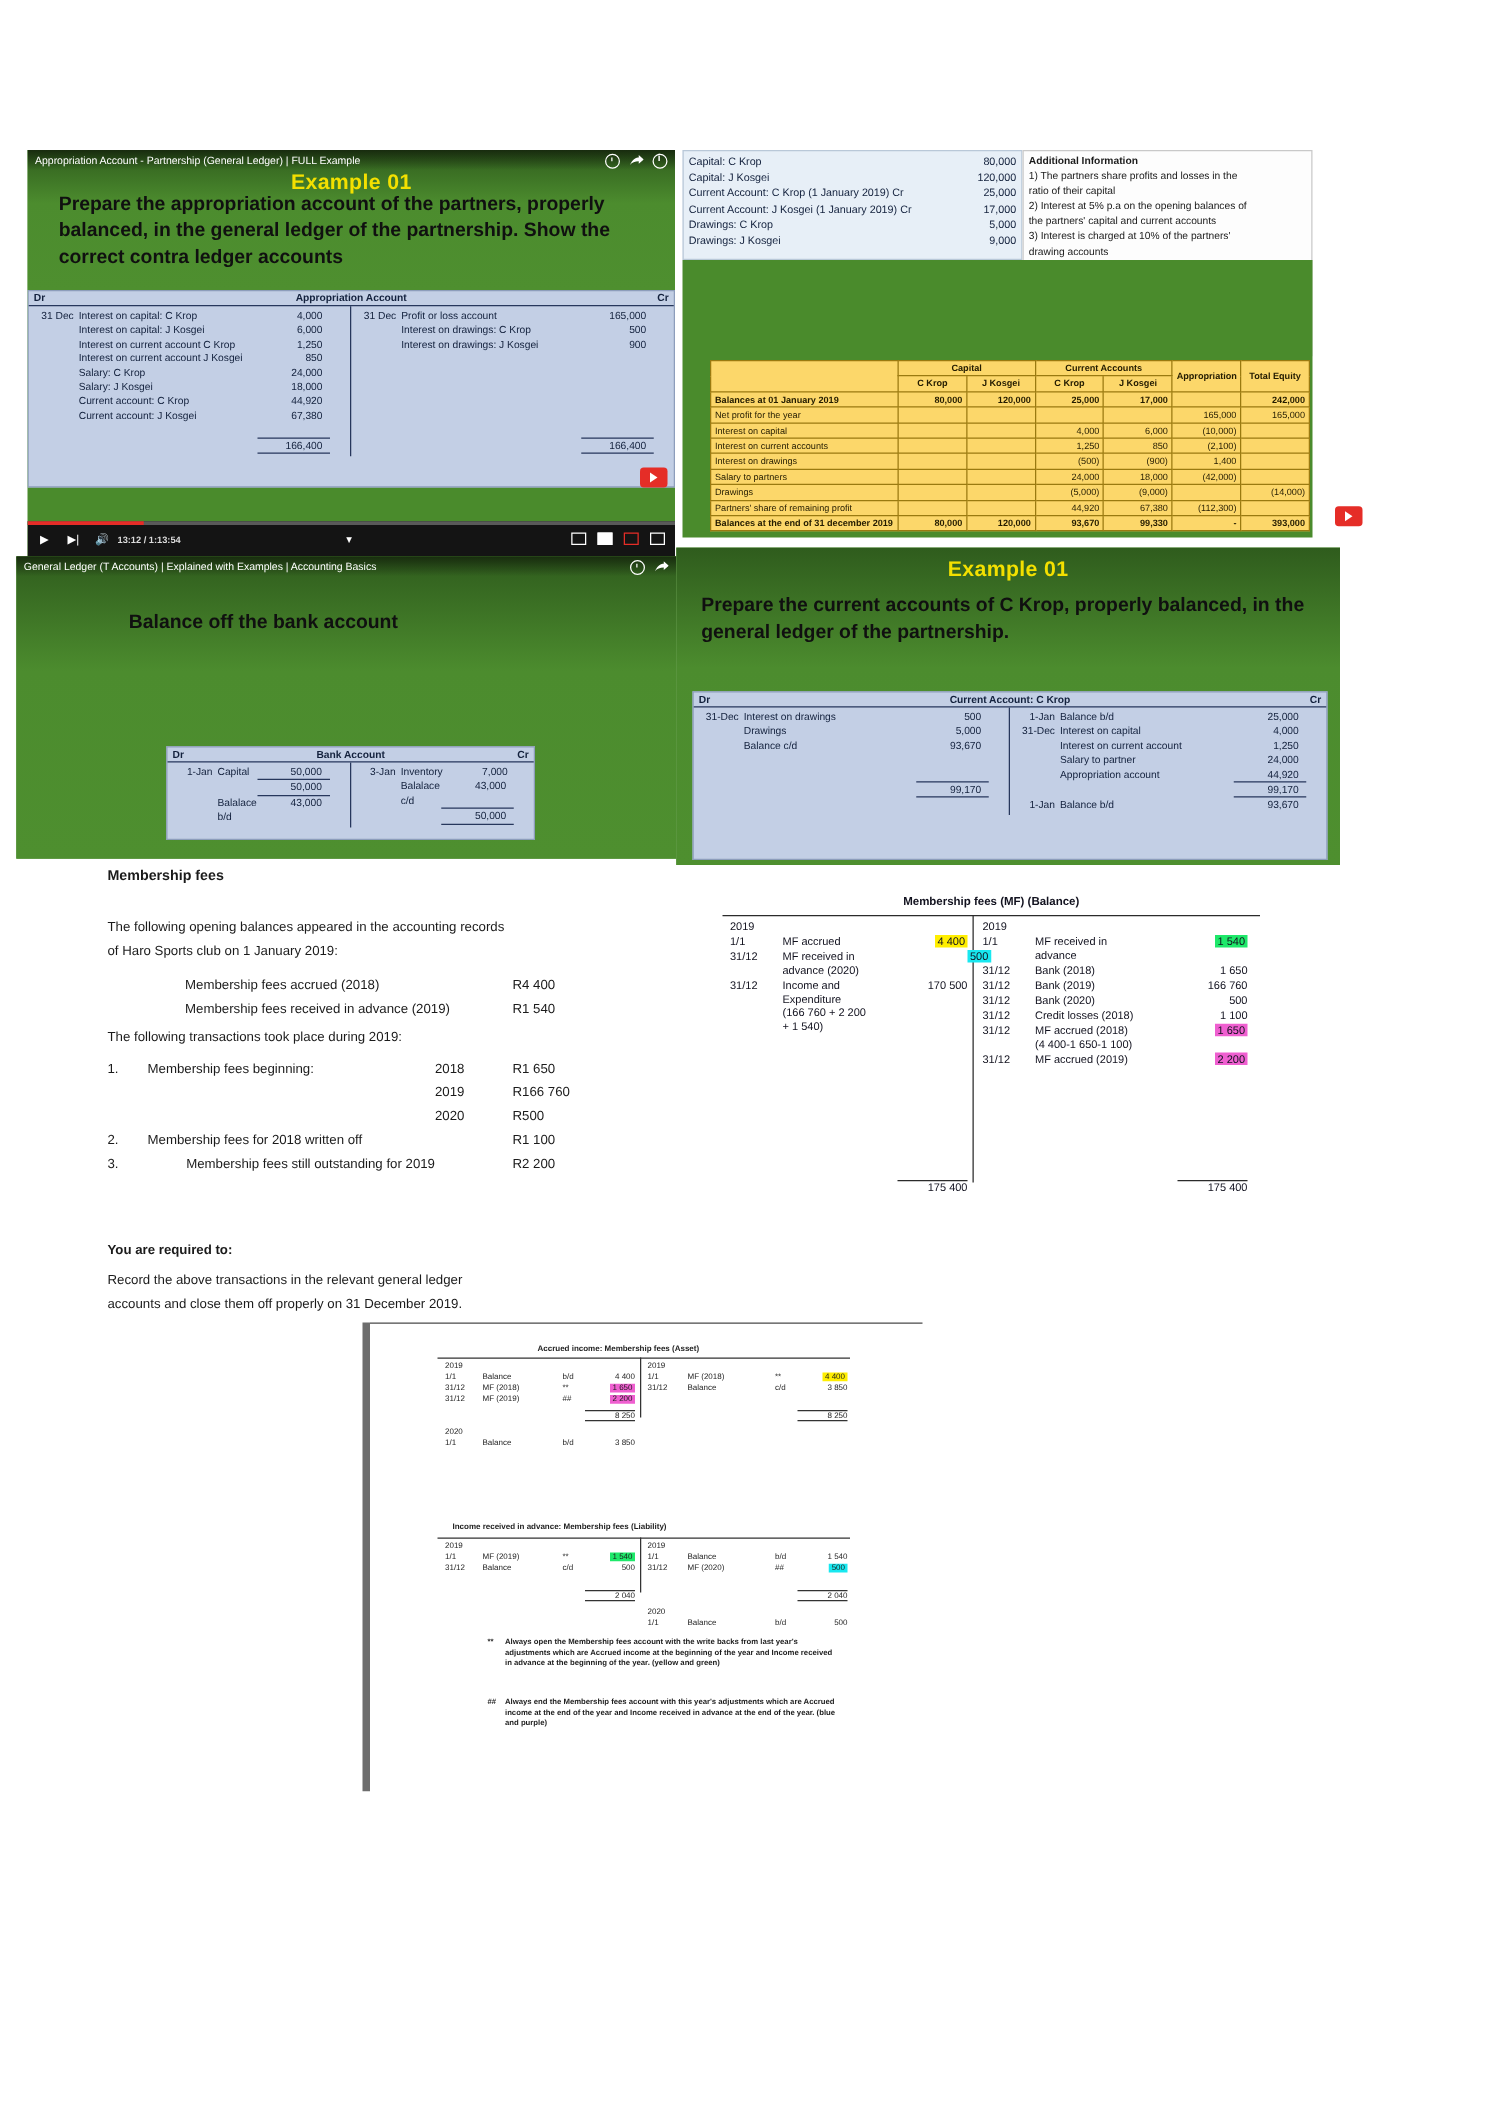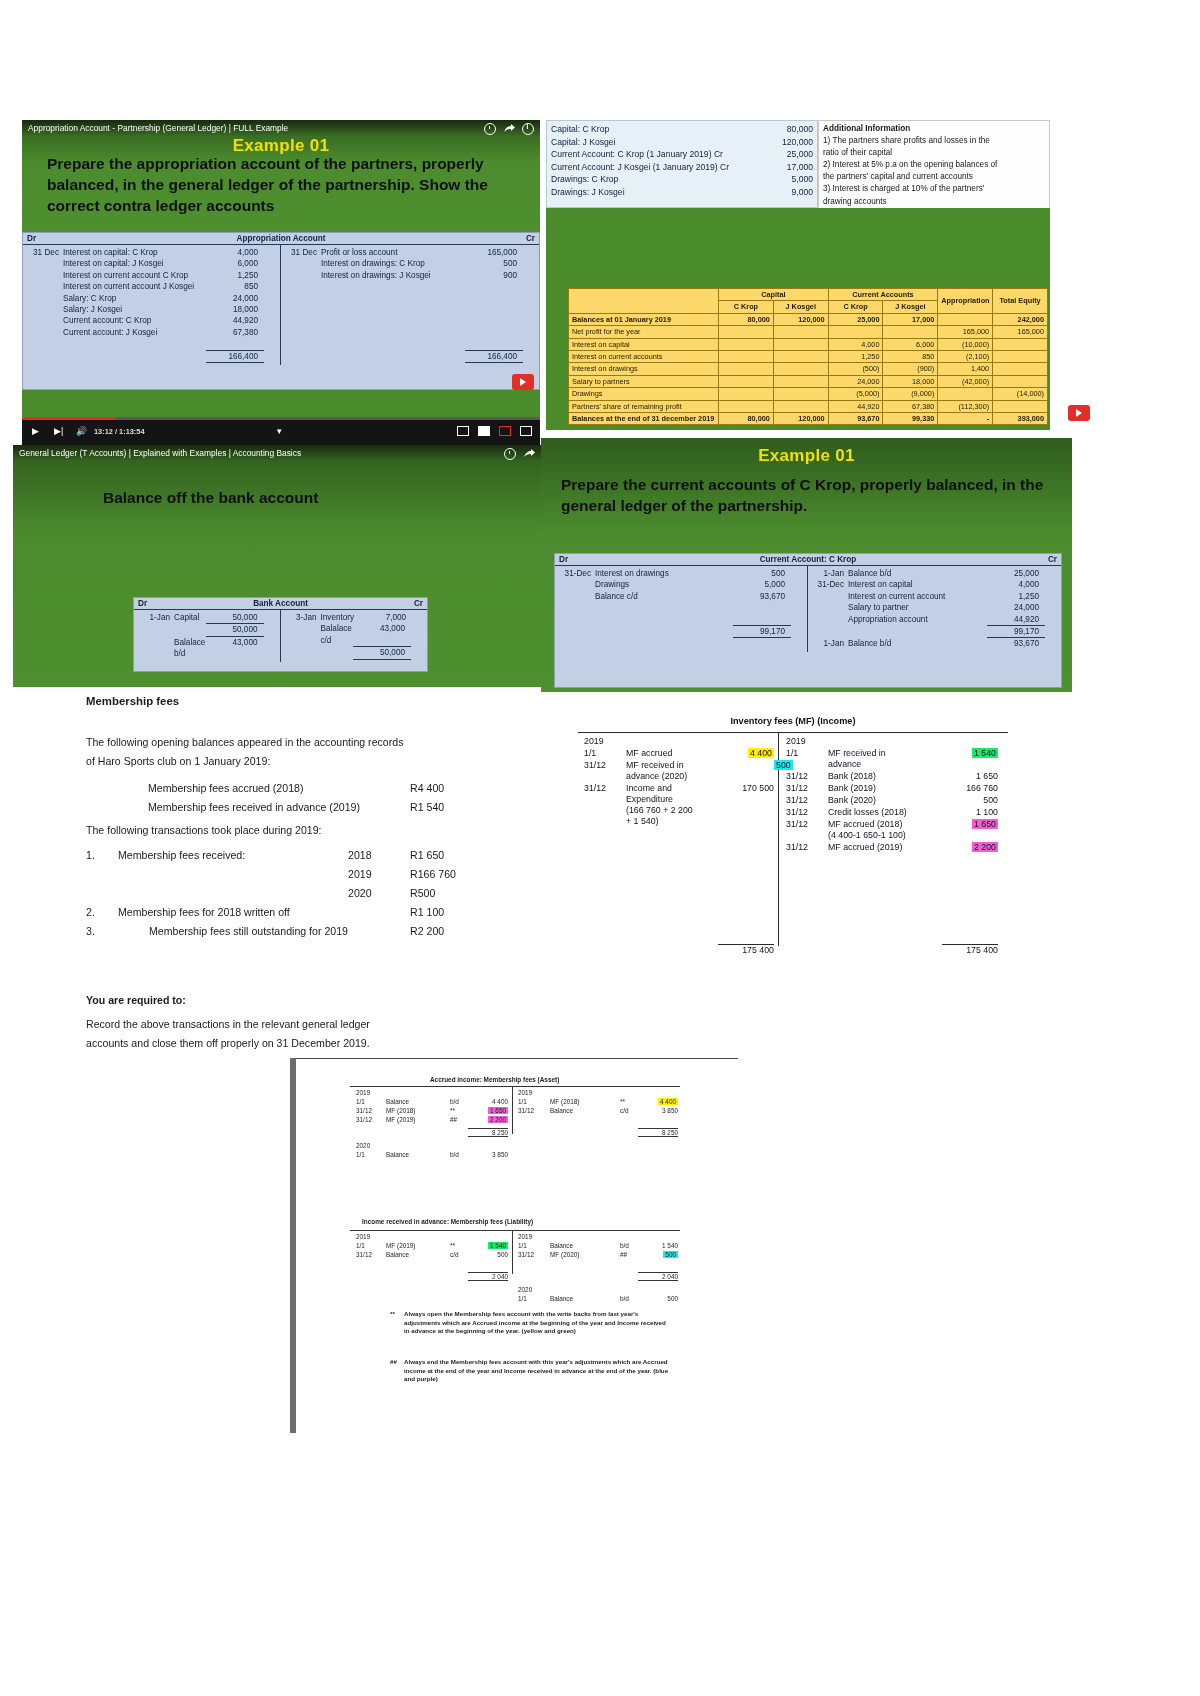--- a/index.html
+++ b/index.html
@@ -533,21 +533,21 @@
           <span style="width:262px;flex:none;">Membership fees received in advance (2019)</span>
           <span>R1 540</span>
         </div>
       </div>
     <div style="height:4px;"></div>
     <div>The following transactions took place during 2019:</div>
     <div style="height:6px;"></div>
     <div id="mf-trans">
         <div class="dline">
           <span class="dnum">1.</span>
-          <span style="width:230px;flex:none;">Membership fees received:</span>
+          <span style="width:230px;flex:none;">Membership fees beginning:</span>
           <span style="width:62px;flex:none;">2018</span>
           <span>R1 650</span>
         </div>
         <div class="dline">
           <span class="dnum"></span>
           <span style="width:230px;flex:none;"></span>
           <span style="width:62px;flex:none;">2019</span>
           <span>R166 760</span>
         </div>
         <div class="dline">
@@ -570,21 +570,21 @@
         </div>
       </div>
     <div style="height:50px;"></div>
     <div style="font-weight:bold;">You are required to:</div>
     <div style="height:5px;"></div>
     <div>Record the above transactions in the relevant general ledger</div>
     <div>accounts and close them off properly on 31 December 2019.</div>
   </div>
 
   <div class="mf" style="left:578px;top:716px;width:430px;height:230px;">
-    <div class="mft" style="top:0;">Inventory fees (MF) (Income)</div>
+    <div class="mft" style="top:0;">Membership fees (MF) (Balance)</div>
     <div class="rule" style="left:0;top:16px;width:430px;"></div>
     <div class="vr" style="left:200px;top:16px;height:214px;"></div>
     <div class="c" style="left:6px;top:20px;">2019</div>
     <div class="c" style="left:208px;top:20px;">2019</div>
     <div id="mf-left">
         <div class="c" style="left:6px;top:32px;">1/1</div>
         <div class="c" style="left:48px;top:32px;">MF accrued</div>
         <div class="c r" style="left:140px;top:32px;width:56px;"><span class="hl y">4 400</span></div>
         <div class="c" style="left:6px;top:44px;">31/12</div>
         <div class="c" style="left:48px;top:44px;">MF received in</div>

